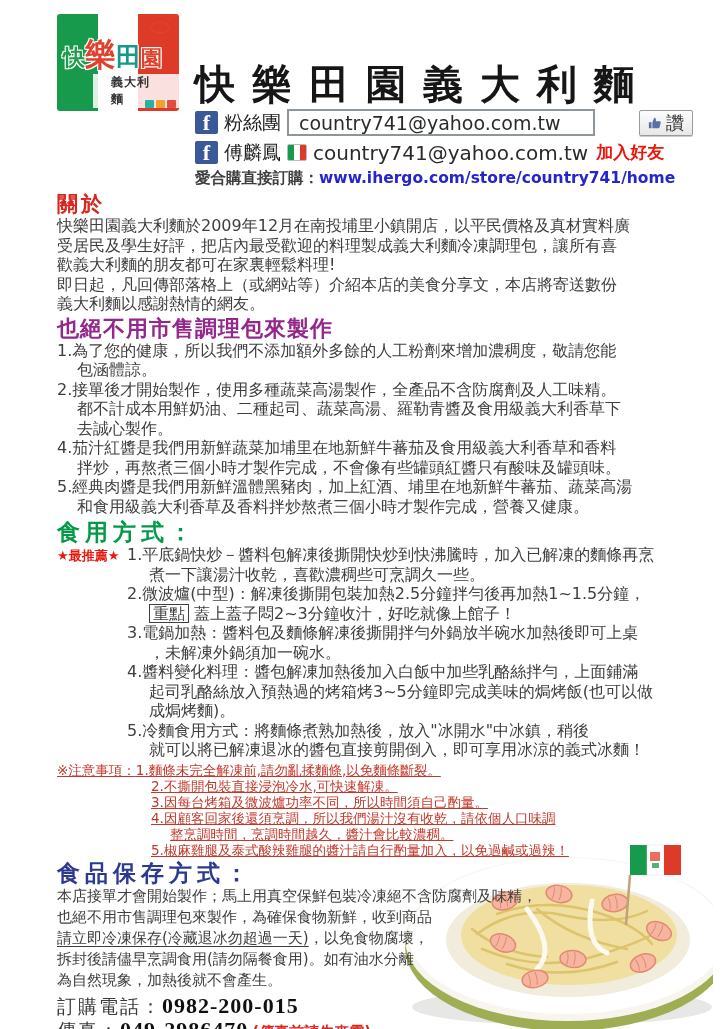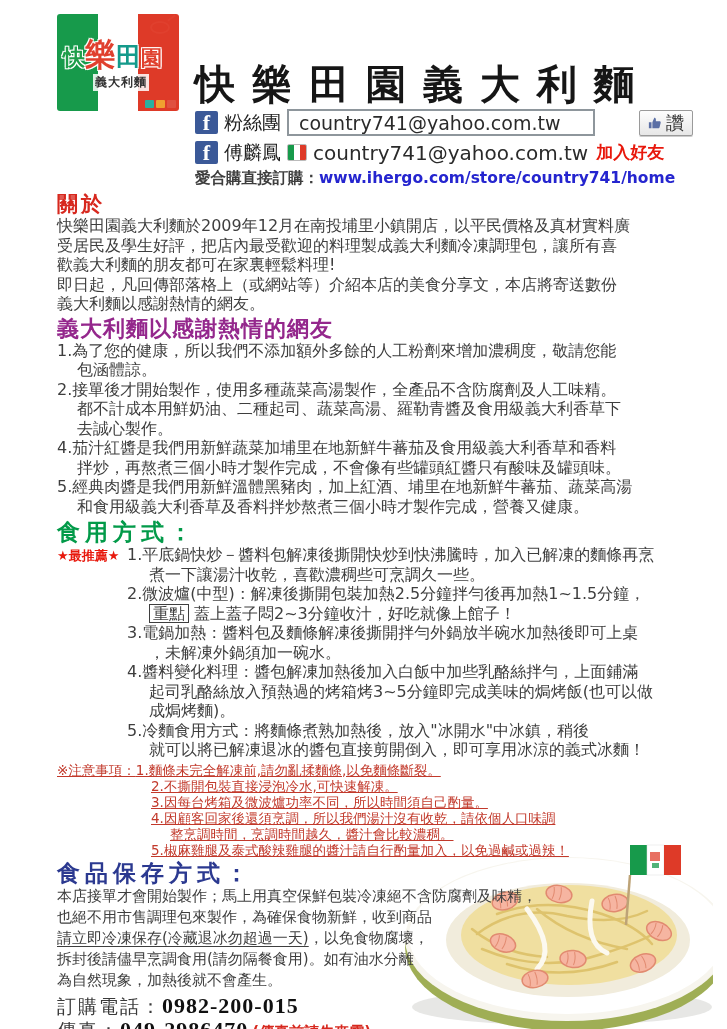--- a/index.html
+++ b/index.html
@@ -11,21 +11,21 @@
 
   
   .header { display:flex; gap:16px; }
   .logo { position:relative; width:122px; height:97px; flex:none; border-radius:3px;
           background:linear-gradient(90deg,#179a4b 0 33.4%,#ffffff 33.4% 66.7%,#de3a28 66.7% 100%); }
   .logo-chars { position:absolute; left:6px; top:20px; white-space:nowrap; font-weight:bold; }
   .logo-chars span { text-shadow:-1px -1px 0 #fff,1px -1px 0 #fff,-1px 1px 0 #fff,1px 1px 0 #fff; }
   .lc1{font-size:22px;color:#1e9e4a;} .lc2{font-size:31px;color:#e0402e;}
   .lc3{font-size:25px;color:#149a8b;} .lc4{font-size:21px;color:#e0402e;}
   .logo-sub { position:absolute; left:36px; top:60px; font-size:12px; font-weight:bold;
-              color:#333; letter-spacing:1px; background:rgba(255,255,255,.85); padding:0 2px; }
+              color:#333; letter-spacing:1px; background:rgba(255,255,255,.85); padding:0 18px; }
   .logo-pan { position:absolute; top:7px; right:9px; width:20px; height:13px;
               border:2px solid #e0402e; border-radius:50%; }
   .logo-pan::after { content:""; position:absolute; right:-8px; top:-6px; width:9px; height:2px;
               background:#e0402e; transform:rotate(-35deg); }
   .logo-houses { position:absolute; right:3px; bottom:3px; display:flex; gap:2px; }
   .logo-houses i { display:block; width:9px; height:8px; border-radius:1px; }
   .hh1{background:#2ab0a0;} .hh2{background:#f0a030;} .hh3{background:#e05040;}
 
   .head-right { flex:1; min-width:0; }
   .title { font-size:40px; line-height:44px; font-weight:bold; color:#161616;
@@ -134,21 +134,21 @@
 
     <div class="h1 h-about">關於</div>
     <div>
       <div class="bl">快樂田園義大利麵於2009年12月在南投埔里小鎮開店，以平民價格及真材實料廣</div>
       <div class="bl">受居民及學生好評，把店內最受歡迎的料理製成義大利麵冷凍調理包，讓所有喜</div>
       <div class="bl">歡義大利麵的朋友都可在家裏輕鬆料理!</div>
       <div class="bl">即日起，凡回傳部落格上（或網站等）介紹本店的美食分享文，本店將寄送數份</div>
       <div class="bl">義大利麵以感謝熱情的網友。</div>
     </div>
 
-    <div class="h1 h-purple">義大利麵以感謝熱情的網友</div>
+    <div class="h1 h-purple">也絕不用市售調理包來製作</div>
     <div>
       <div class="bl">1.為了您的健康，所以我們不添加額外多餘的人工粉劑來增加濃稠度，敬請您能</div>
       <div class="bl ind">包涵體諒。</div>
       <div class="bl">2.接單後才開始製作，使用多種蔬菜高湯製作，全產品不含防腐劑及人工味精。</div>
       <div class="bl ind">都不計成本用鮮奶油、二種起司、蔬菜高湯、羅勒青醬及食用級義大利香草下</div>
       <div class="bl ind">去誠心製作。</div>
       <div class="bl">4.茄汁紅醬是我們用新鮮蔬菜加埔里在地新鮮牛蕃茄及食用級義大利香草和香料</div>
       <div class="bl ind">拌炒，再熬煮三個小時才製作完成，不會像有些罐頭紅醬只有酸味及罐頭味。</div>
       <div class="bl">5.經典肉醬是我們用新鮮溫體黑豬肉，加上紅酒、埔里在地新鮮牛蕃茄、蔬菜高湯</div>
       <div class="bl ind">和食用級義大利香草及香料拌炒熬煮三個小時才製作完成，營養又健康。</div>

